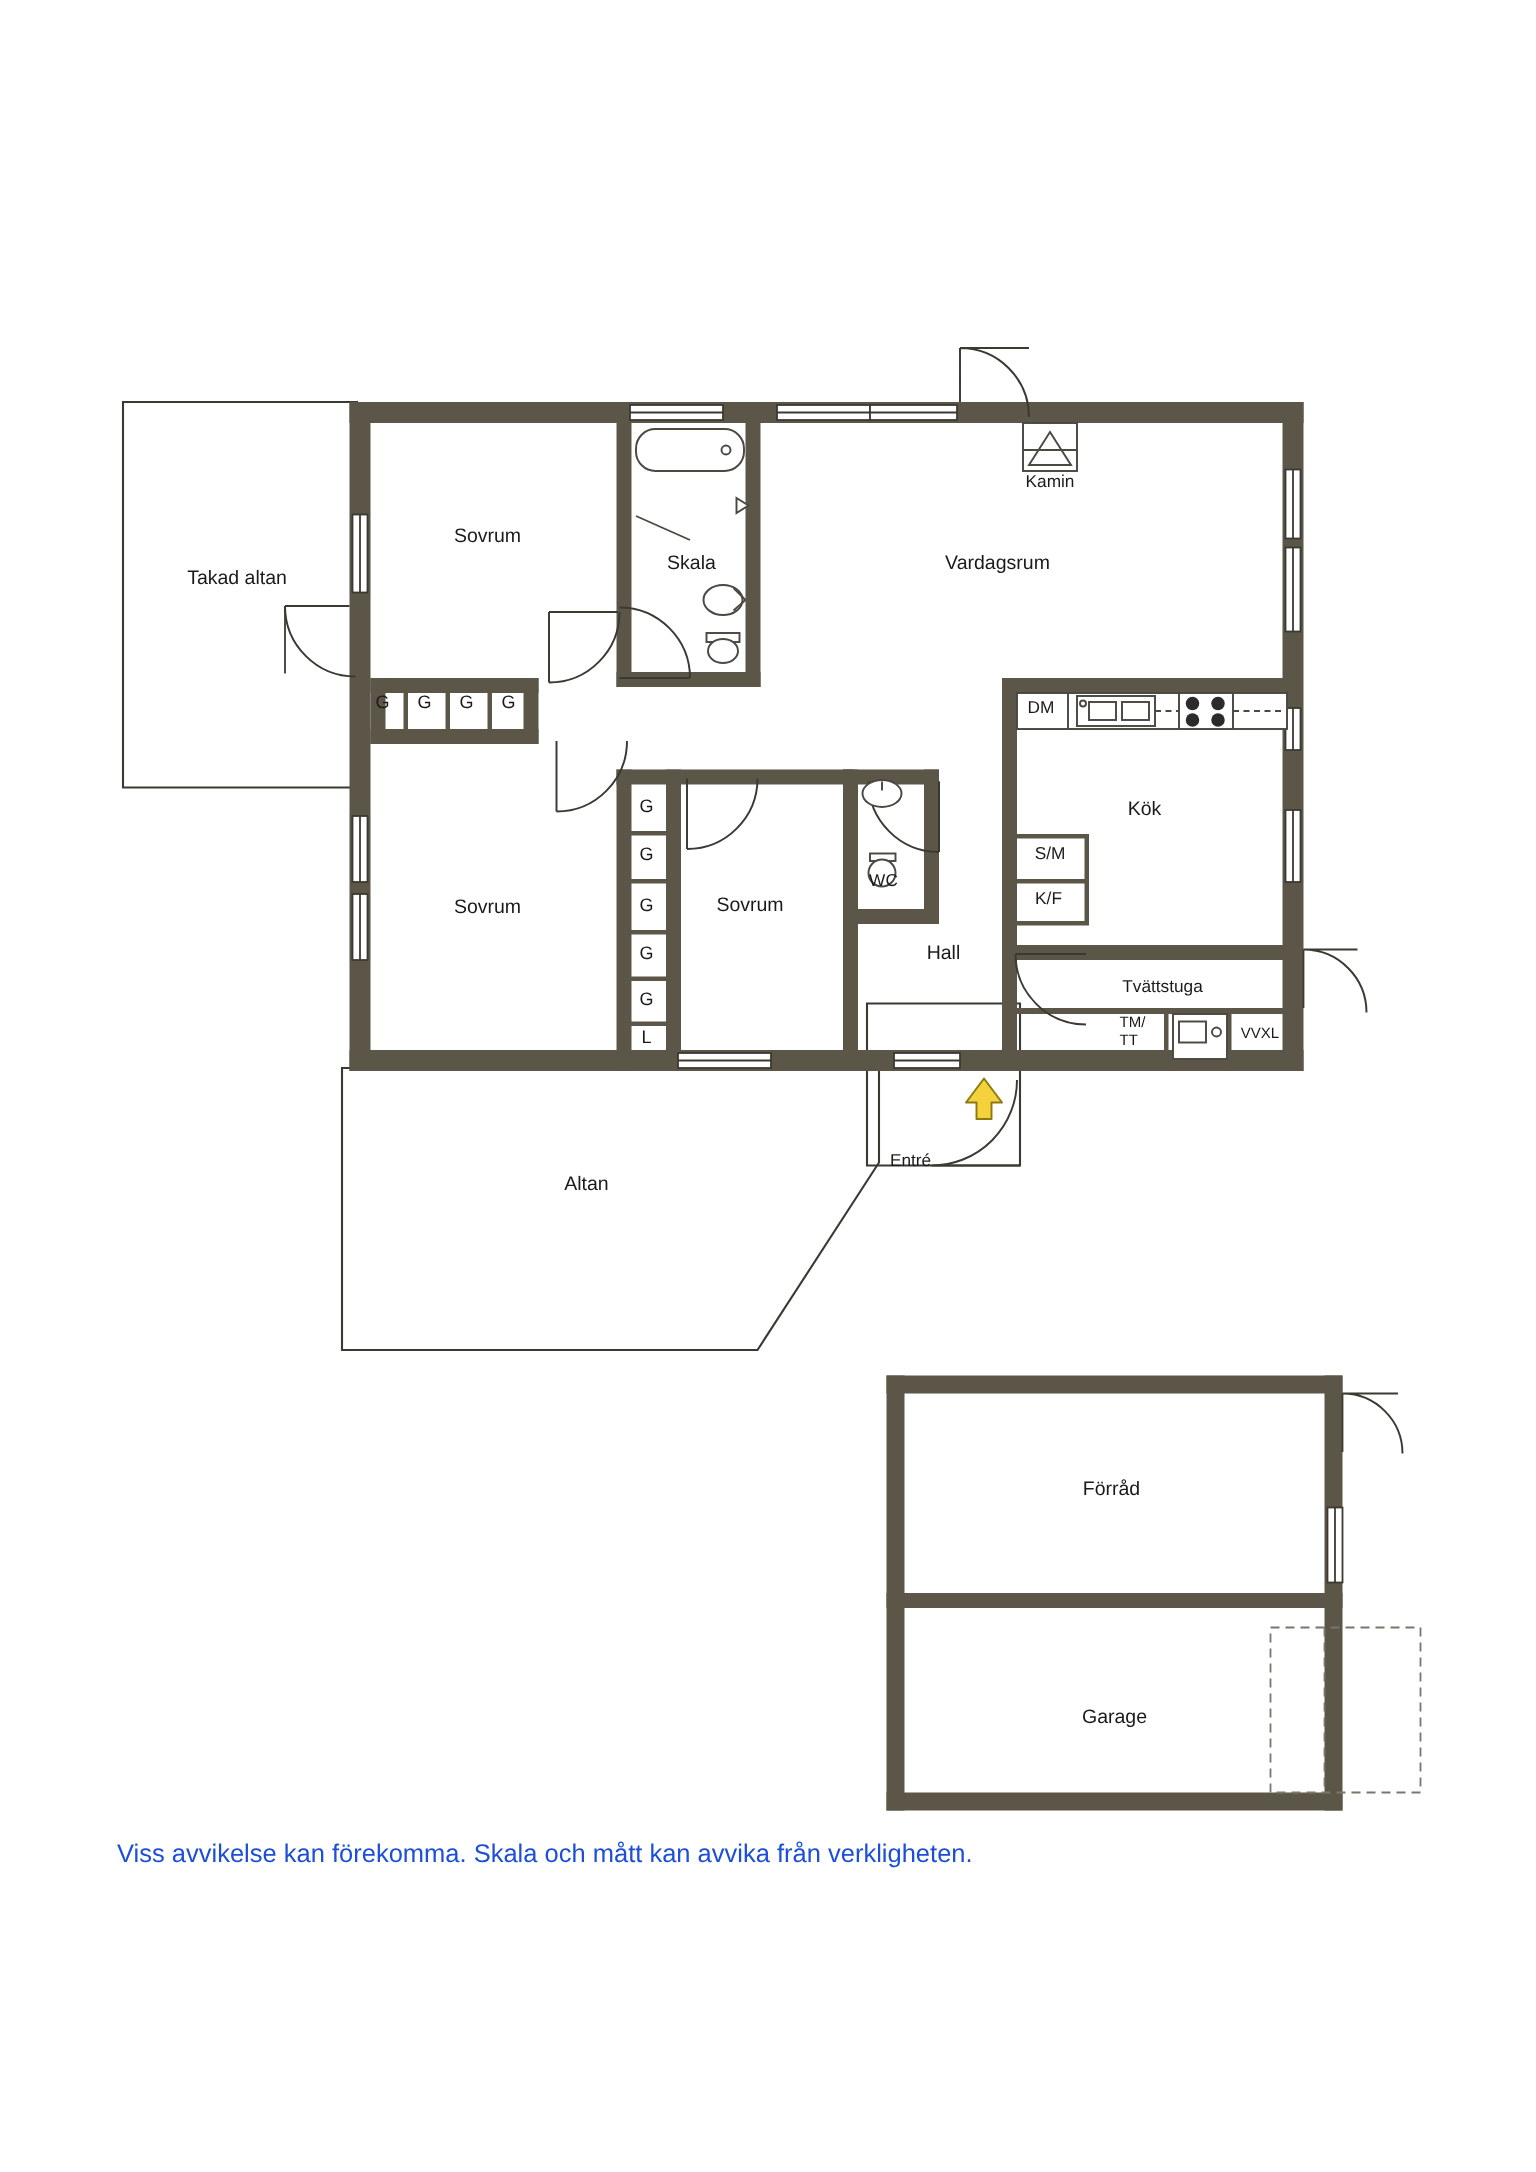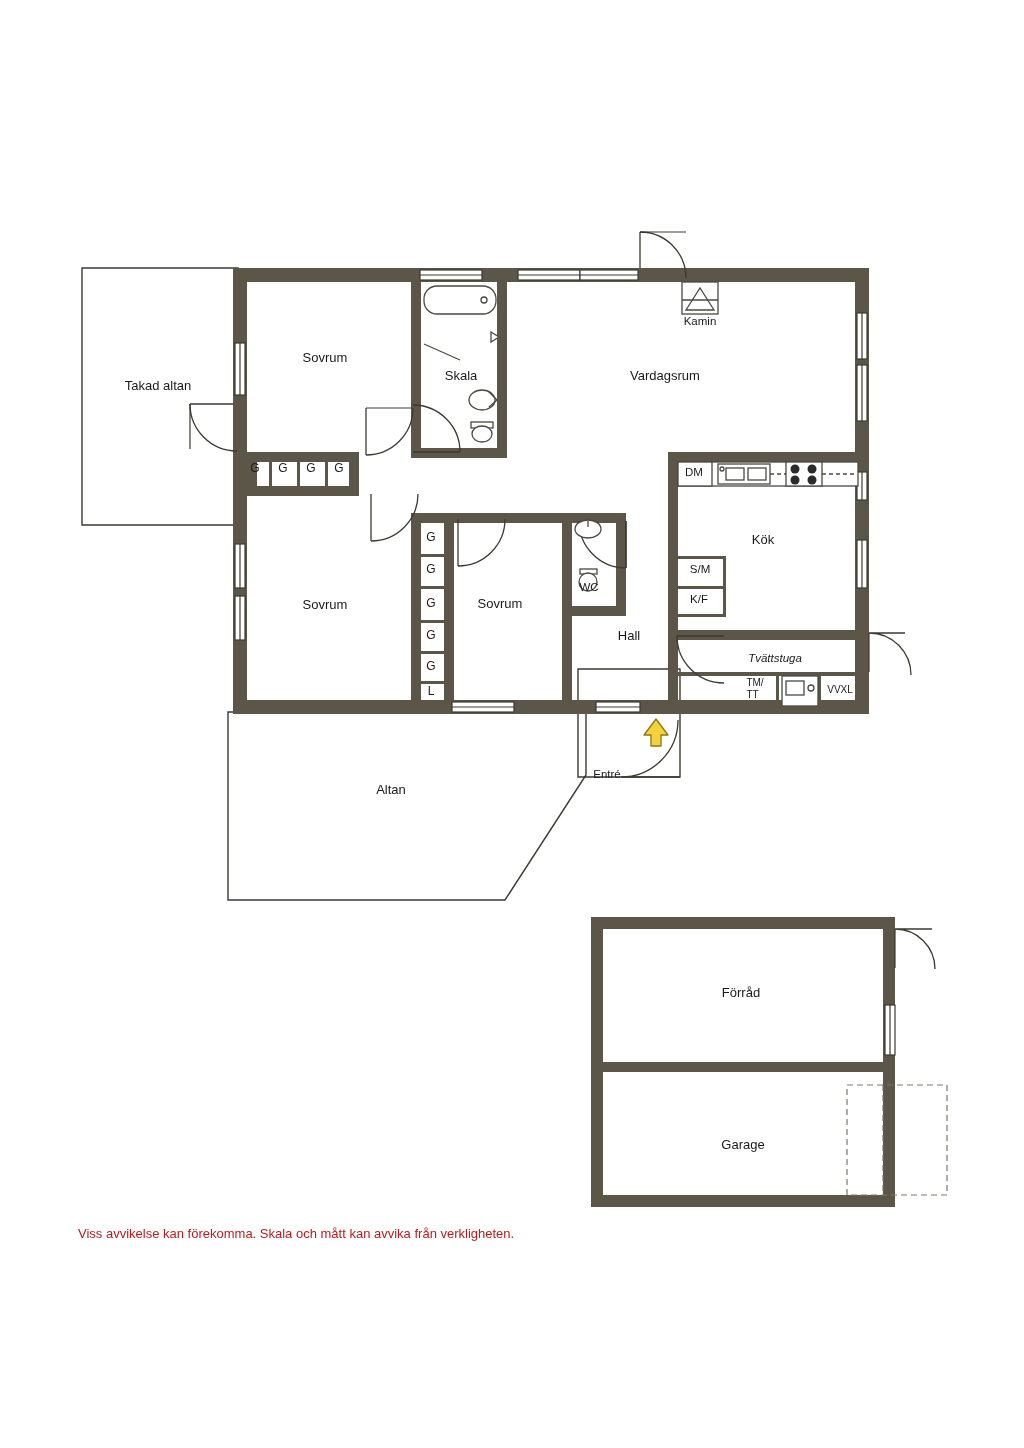--- a/index.html
+++ b/index.html
@@ -30,22 +30,22 @@
     transform: translate(-50%, -50%);
     line-height: 1.15;
   }
   .lbl.small { font-size: 11.5px; }
   .lbl.tiny { font-size: 10px; }
   .lbl.closet { font-size: 12px; }
   .footnote {
     position: absolute;
     left: 78px;
     top: 1226px;
-    font-size: 13px;
-    color: #b91c1c;
+    font-size: 17px;
+    color: #1d4ed8;
     white-space: nowrap;
   }
 </style>
 </head>
 <body>
 
 <svg id="floorplan" viewBox="0 0 1024 1448">
 
   <g>
     <path d="M82 268 L238 268 L238 525 L82 525 Z" fill="#ffffff" stroke="#3b3a32" stroke-width="1.4"></path>
@@ -266,21 +266,21 @@
 <div class="lbl" style="left:158px; top:386px;">Takad altan</div>
 <div class="lbl" style="left:325px; top:358px;">Sovrum</div>
 <div class="lbl" style="left:461px; top:376px;">Skala</div>
 <div class="lbl" style="left:665px; top:366px;margin-top:10px;">Vardagsrum</div>
 <div class="lbl small" style="left:700px; top:322px;">Kamin</div>
 <div class="lbl" style="left:763px; top:540px;">Kök</div>
 <div class="lbl" style="left:325px; top:605px;">Sovrum</div>
 <div class="lbl" style="left:500px; top:604px;">Sovrum</div>
 <div class="lbl small" style="left:589px; top:556px;margin-top:32px;">WC</div>
 <div class="lbl" style="left:629px; top:636px;">Hall</div>
-<div class="lbl small" style="left:775px; top:659px;font-style:italic;">Tvättstuga</div>
+<div class="lbl small" style="left:775px; top:659px;">Tvättstuga</div>
 <div class="lbl small" style="left:607px; top:730px;margin-top:45px;">Entré</div>
 <div class="lbl" style="left:391px; top:790px;">Altan</div>
 <div class="lbl" style="left:741px; top:993px;">Förråd</div>
 <div class="lbl" style="left:743px; top:1145px;">Garage</div>
 
 <div class="lbl small" style="left:694px; top:473px;">DM</div>
 <div class="lbl small" style="left:700px; top:570px;">S/M</div>
 <div class="lbl small" style="left:699px; top:600px;">K/F</div>
 <div class="lbl tiny" style="left:755px; top:688px;">
   <span>TM/</span><br>

